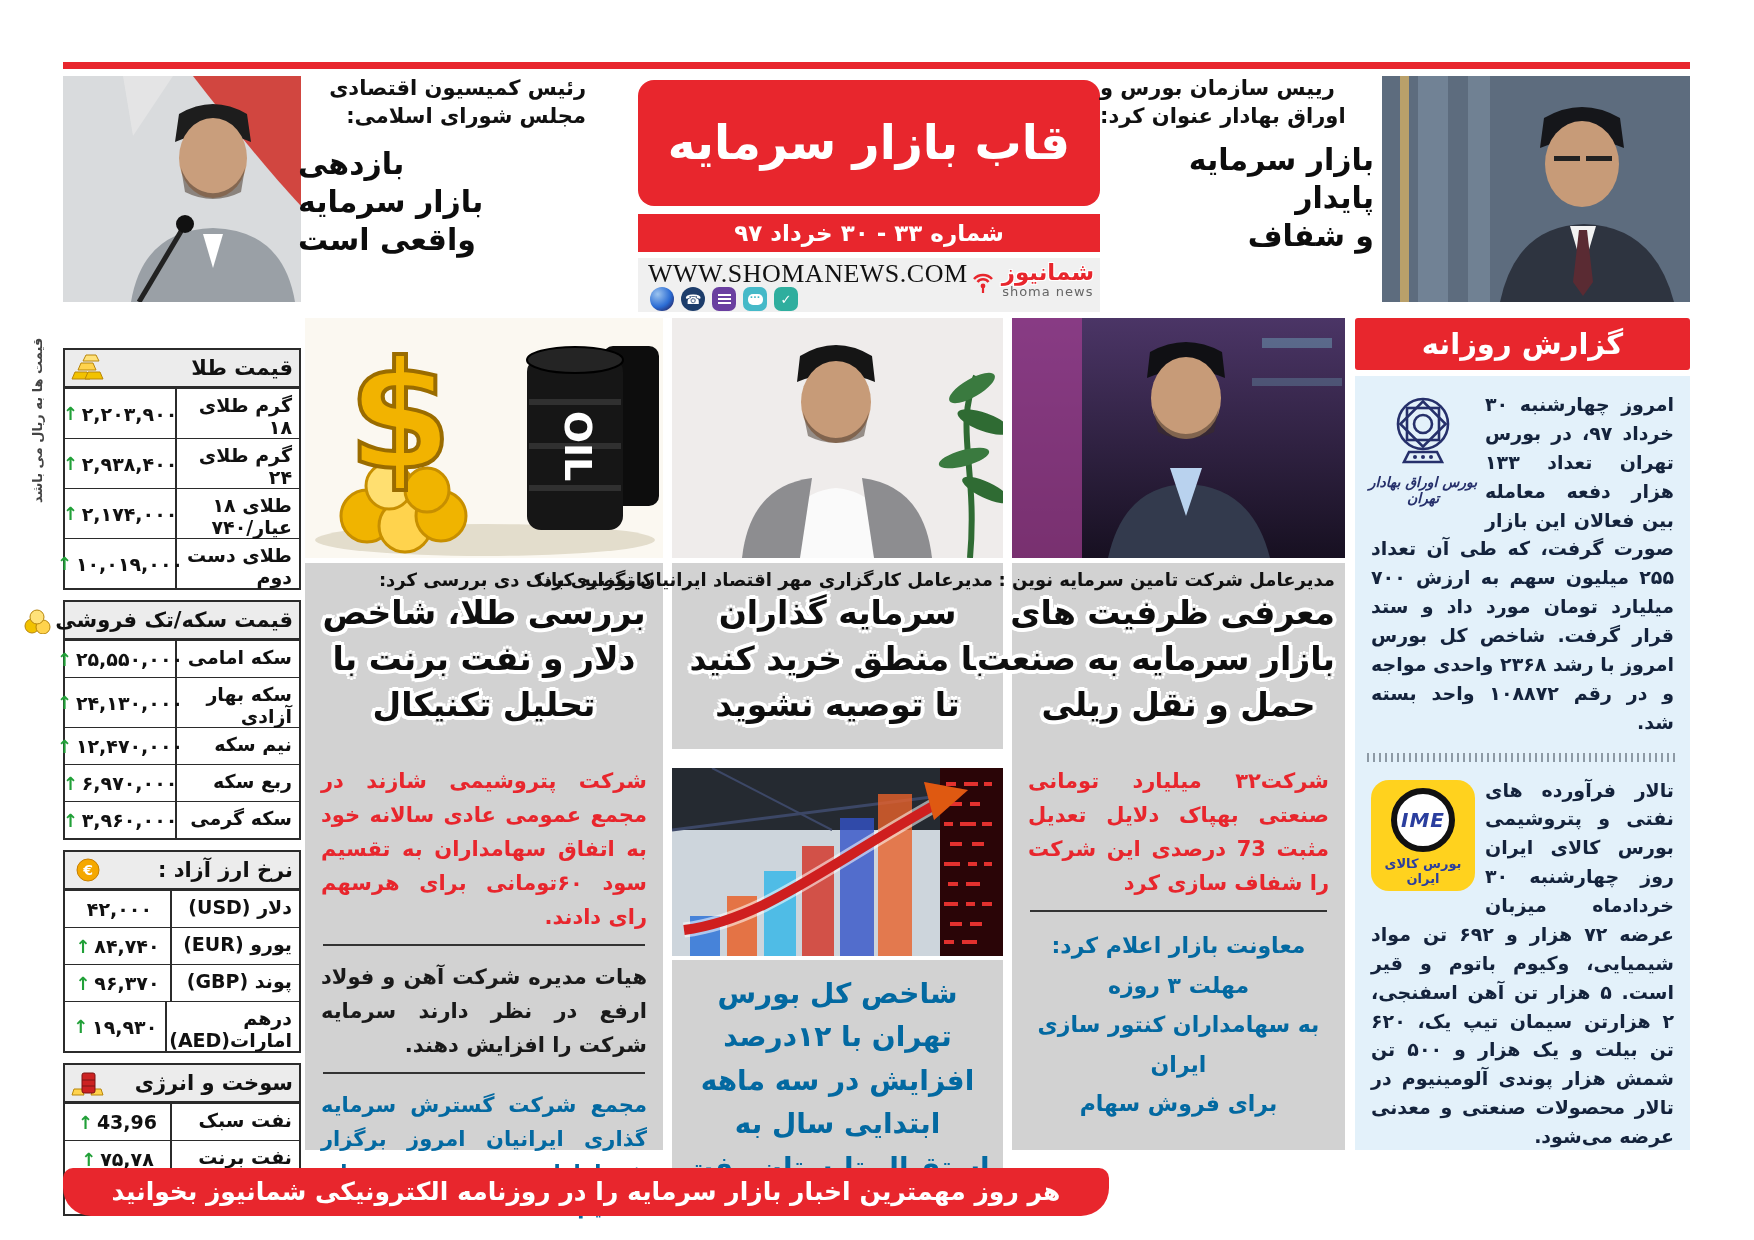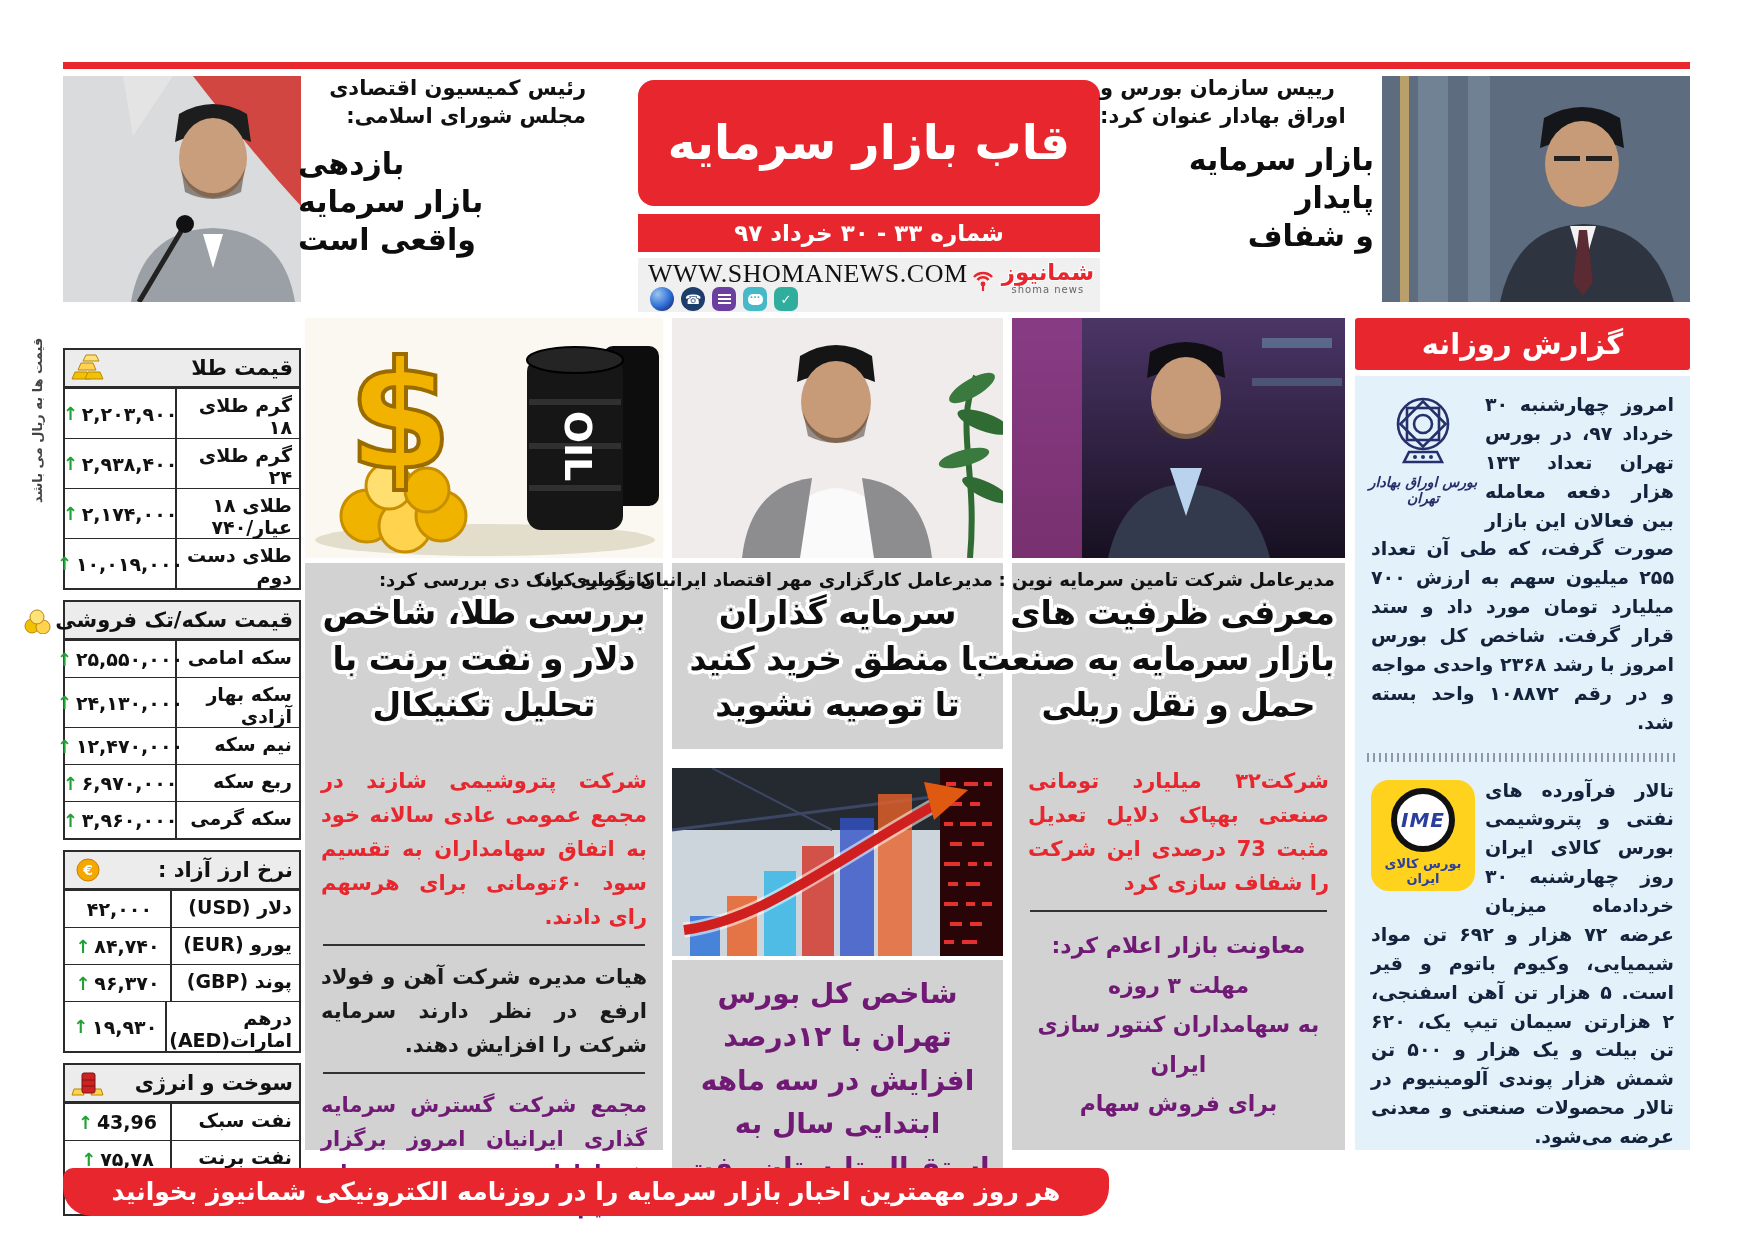--- a/index.html
+++ b/index.html
@@ -32,21 +32,21 @@
   .s-menu{background:#6a3fa0;}
   .s-menu i{display:block;width:13px;height:2px;background:#fff;box-shadow:0 -4px 0 #fff,0 4px 0 #fff;}
   .s-chat{background:#45b9c8;}
   .s-chat b{display:block;width:15px;height:11px;background:#fff;border-radius:5px;color:#45b9c8;font-size:9px;line-height:7px;text-align:center;}
   .s-chat b::after{content:"···";font-weight:900;}
   .s-check{background:#2fae9e;}
   .s-check::after{content:"✓";font-weight:900;}
   .snlogo{position:absolute;right:6px;top:2px;display:flex;align-items:center;gap:4px;direction:ltr;}
   .snname{display:block;color:#e8262d;font-size:23px;font-weight:700;line-height:1.05;
      text-shadow:-1px -1px 0 #fff,1px -1px 0 #fff,-1px 1px 0 #fff,1px 1px 0 #fff;}
-  .snsub{display:block;color:#666;font-size:10px;text-align:center;letter-spacing:1px;}
+  .snsub{display:block;color:#666;font-size:13px;text-align:center;letter-spacing:1px;}
   
   .vnote{position:absolute;left:30px;top:338px;height:200px;writing-mode:vertical-rl;transform:rotate(180deg);
      font-size:13px;color:#444;font-weight:bold;letter-spacing:1px;}
   .tables{position:absolute;left:63px;top:348px;width:238px;}
   .tsec{border:2px solid #2b2b2b;margin-bottom:10px;background:#fff;}
   .thead{display:flex;align-items:center;height:36px;background:#ececec;border-bottom:2px solid #2b2b2b;padding:0 6px;}
   .ttitle{flex:1;font-size:21px;font-weight:bold;color:#111;text-align:right;white-space:nowrap;}
   .ticon{width:34px;height:28px;flex:none;}
   .trow{display:flex;min-height:36px;border-top:1.5px solid #2b2b2b;align-items:stretch;}
   .trow:first-of-type{border-top:none;}
@@ -67,21 +67,21 @@
   .outline{color:#0f0f0f;font-weight:900;
     text-shadow:-3px -3px 0 #fff,3px -3px 0 #fff,-3px 3px 0 #fff,3px 3px 0 #fff,-4px 0 0 #fff,4px 0 0 #fff,0 -4px 0 #fff,0 4px 0 #fff;}
   
   .brief{position:absolute;top:748px;height:402px;background:#d2d2d2;box-sizing:border-box;padding:16px 16px 0;}
   .bA{left:305px;width:358px;}
   .bC{left:1012px;width:333px;}
   .brief p{margin:0 0 10px;font-size:21px;font-weight:bold;line-height:1.62;text-align:justify;}
   .brief hr{border:none;border-top:2px solid #333;margin:10px 2px 14px;}
   .c-red{color:#e8262d;}
   .c-black{color:#1a1a1a;}
-  .c-blue{color:#701a75;}
+  .c-blue{color:#0369a1;}
   .ctr{text-align:center;font-size:22px;font-weight:bold;line-height:1.8;}
   .cstory{position:absolute;left:672px;top:748px;width:331px;margin-top:20px;}
   .cphoto2{width:100%;height:188px;overflow:hidden;background:#223;}
   .ccap2{margin-top:4px;height:210px;background:#d2d2d2;box-sizing:border-box;padding:12px 10px 0;
      font-size:28px;font-weight:900;line-height:1.55;text-align:center;}
   
   .dhead{position:absolute;left:1355px;top:318px;width:335px;height:52px;background:#e8262d;border-radius:3px;
      color:#fff;font-size:29px;font-weight:900;text-align:center;line-height:52px;}
   .dbody{position:absolute;left:1355px;top:376px;width:335px;height:774px;background:#e3f1fa;box-sizing:border-box;
      padding:10px 12px;overflow:hidden;}

